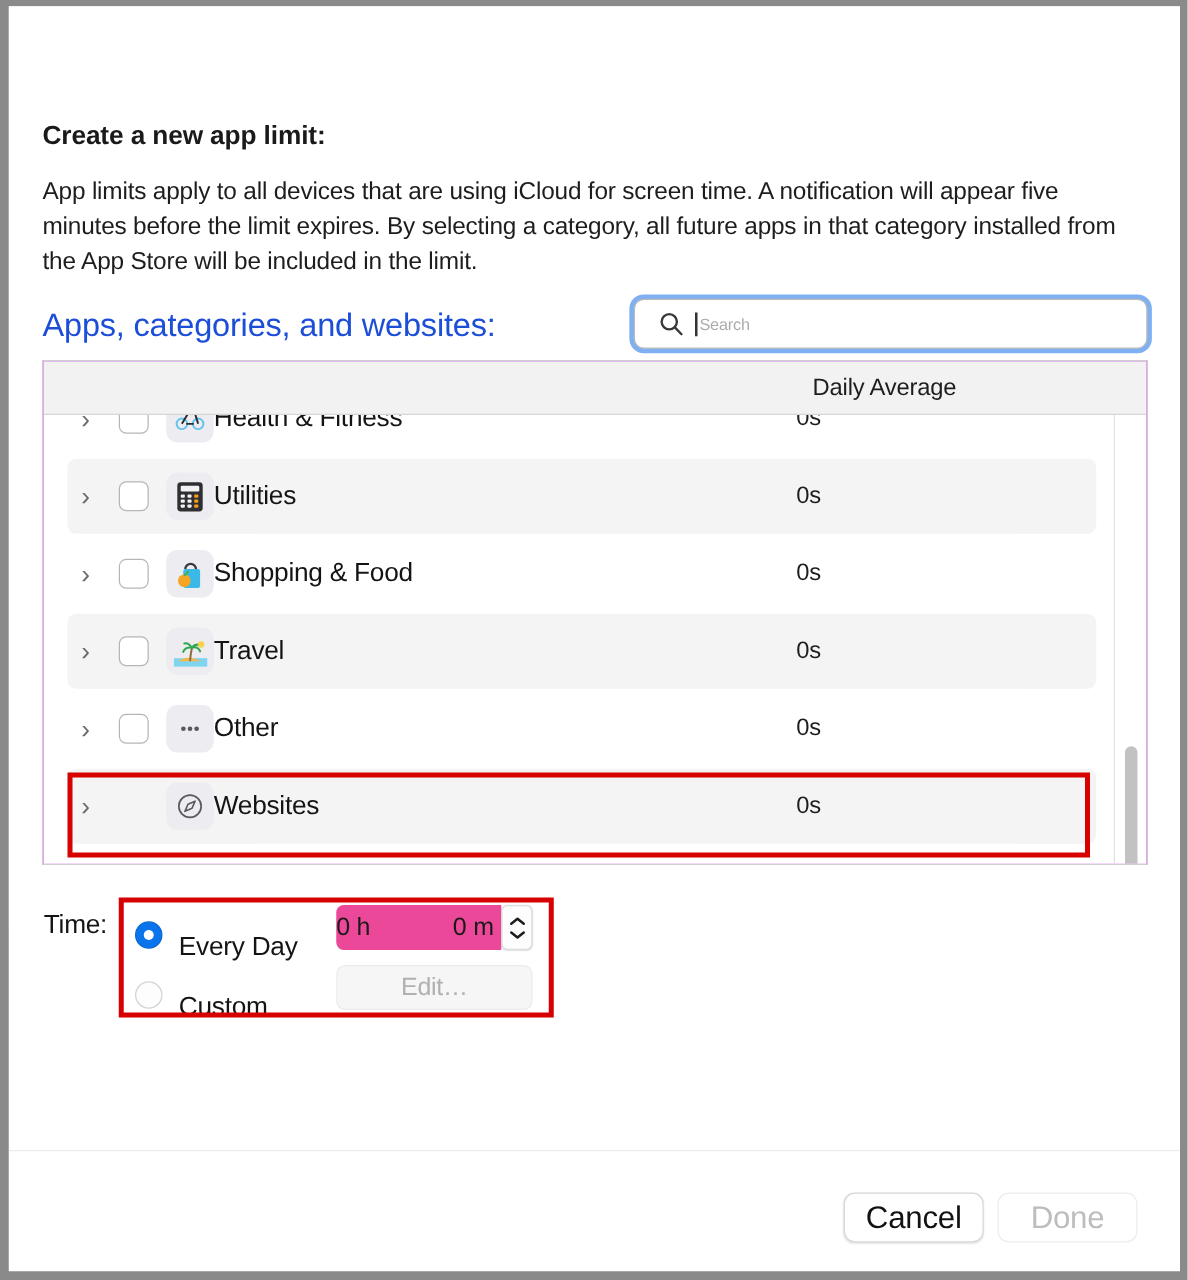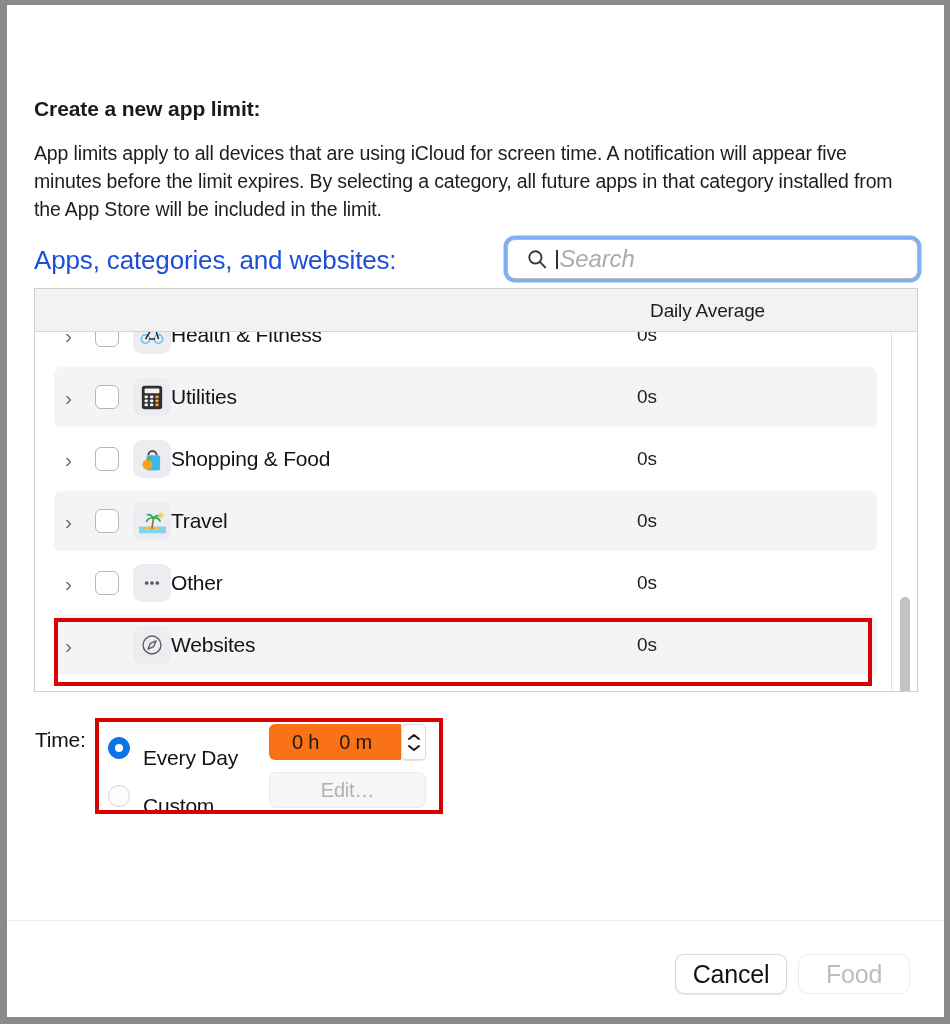--- a/index.html
+++ b/index.html
@@ -79,25 +79,24 @@
     color: #39393b;
   }
   .search-caret {
     width: 1.5px;
     height: 19px;
     background: #333;
     flex: 0 0 auto;
     margin-right: 2px;
   }
   .search-placeholder {
-    font-size: 24px;
+    font-size: 13px;
     color: #acacad;
     letter-spacing: -0.15px;
     line-height: 1;
-    font-style: italic;
   }
 
   
   .list-frame {
     position: absolute;
     left: 27px; top: 283px;
     width: 884px; height: 404px;
     border: 1px solid #cfcfcf;
     background: #d946ef;
     overflow: hidden;
@@ -303,25 +302,25 @@
   .stepper {
     position: absolute;
     left: 262px; top: 719px;
     height: 36px;
     width: 157px;
     display: flex;
     align-items: stretch;
   }
   .stepper-field {
     flex: 1 1 auto;
-    background: #f97316;
+    background: #ec4899;
     border-radius: 6px 0 0 6px;
     display: flex;
     align-items: center;
-    justify-content: center;
+    justify-content: space-between;
     padding-right: 6px;
     font-size: 20px;
     color: #1a1a1a;
     letter-spacing: -0.2px;
   }
   .stepper-field .hval { margin-right: 20px; }
   .stepper-btns {
     flex: 0 0 auto;
     width: 25px;
     background: #fdfdfd;
@@ -546,16 +545,16 @@
             <polyline points="2,2 7,6 12,2"></polyline>
           </svg>
         </span>
       </div>
     </div>
 
     <div class="edit-button">Edit…</div>
 
     <div class="footer-sep"></div>
     <div class="btn btn-cancel">Cancel</div>
-    <div class="btn btn-done">Food</div>
+    <div class="btn btn-done">Done</div>
 
   </div>
 </div>
 
 </body></html>

